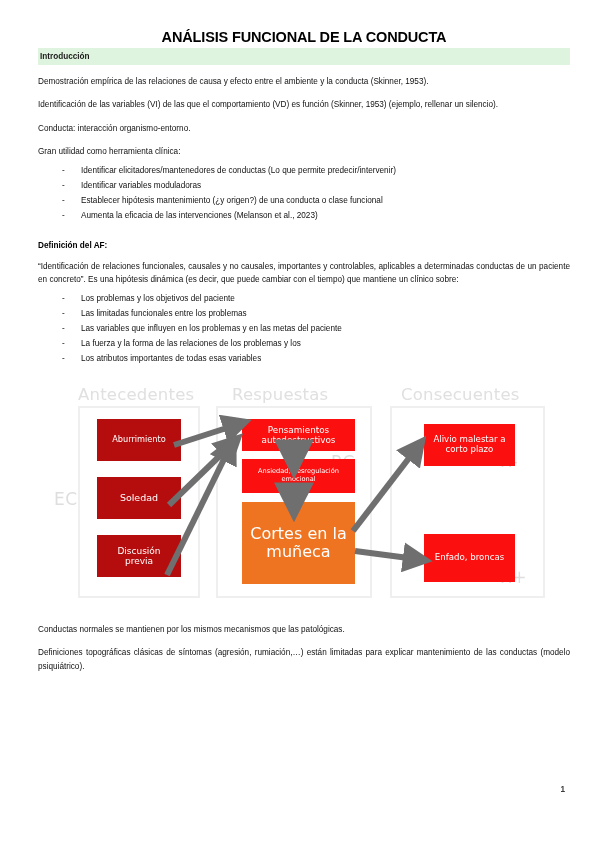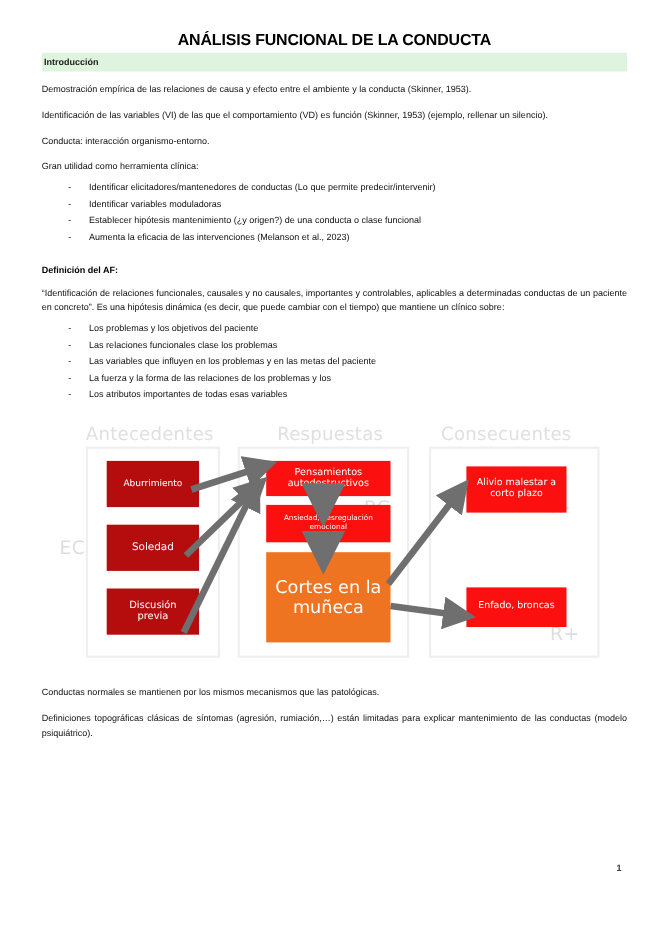--- a/index.html
+++ b/index.html
@@ -178,30 +178,30 @@
       <li>Identificar variables moduladoras</li>
       <li>Establecer hipótesis mantenimiento (¿y origen?) de una conducta o clase funcional</li>
       <li>Aumenta la eficacia de las intervenciones (Melanson et al., 2023)</li>
     </ul>
 
     <p class="bold-head">Definición del AF:</p>
     <p class="para justify">“Identificación de relaciones funcionales, causales y no causales, importantes y controlables, aplicables a determinadas conductas de un paciente en concreto”. Es una hipótesis dinámica (es decir, que puede cambiar con el tiempo) que mantiene un clínico sobre:</p>
 
     <ul class="dashlist">
       <li>Los problemas y los objetivos del paciente</li>
-      <li>Las relaciones funcionales clase los problemas</li>
+      <li>Las limitadas funcionales entre los problemas</li>
       <li>Las variables que influyen en los problemas y en las metas del paciente</li>
       <li>La fuerza y la forma de las relaciones de los problemas y los</li>
       <li>Los atributos importantes de todas esas variables</li>
     </ul>
 
     <div class="diagram">
 
       <div class="col-title" style="left:40px; top:6px;">Antecedentes</div>
-      <div class="col-title" style="left:194px; top:6px;margin-left:20px;">Respuestas</div>
+      <div class="col-title" style="left:194px; top:6px;">Respuestas</div>
       <div class="col-title" style="left:363px; top:6px;">Consecuentes</div>
 
       <div class="diag-col" style="left:40px; top:27px; width:122px; height:192px;"></div>
       <div class="diag-col" style="left:178px; top:27px; width:156px; height:192px;"></div>
       <div class="diag-col" style="left:352px; top:27px; width:155px; height:192px;"></div>
 
       <div class="tag" style="left:16px; top:110px;">EC</div>
       <div class="tag" style="left:293px; top:73px;">RC</div>
       <div class="tag" style="left:290px; top:189px;">RO</div>
       <div class="tag" style="left:462px; top:72px;">R-</div>
@@ -209,21 +209,21 @@
 
       <div class="dbox darkred" style="left:59px; top:40px; width:84px; height:42px; font-size:8.2px;">Aburrimiento</div>
       <div class="dbox darkred" style="left:59px; top:98px; width:84px; height:42px; font-size:9.5px;">Soledad</div>
       <div class="dbox darkred" style="left:59px; top:156px; width:84px; height:42px; font-size:9px; padding:0 8px;">Discusión previa</div>
 
       <div class="dbox brightred" style="left:204px; top:40px; width:113px; height:32px; font-size:8.8px; padding:0 2px;">Pensamientos autodestructivos</div>
       <div class="dbox brightred" style="left:204px; top:80px; width:113px; height:34px; font-size:6.6px; padding:0 16px;">Ansiedad, desregulación emocional</div>
       <div class="dbox orange" style="left:204px; top:123px; width:113px; height:82px; font-size:16px; padding:0 4px;">Cortes en la muñeca</div>
 
       <div class="dbox brightred" style="left:386px; top:45px; width:91px; height:42px; font-size:8.6px; padding:0 3px;">Alivio malestar a corto plazo</div>
-      <div class="dbox brightred" style="left:386px; top:155px; width:91px; height:36px; font-size:8.6px; padding:0 3px;">Enfado, broncas</div>
+      <div class="dbox brightred" style="left:386px; top:155px; width:91px; height:48px; font-size:8.6px; padding:0 3px;">Enfado, broncas</div>
 
       <svg class="arrows" viewBox="0 0 532 228">
         <defs>
           <marker id="ah" markerWidth="5" markerHeight="5" refX="2.2" refY="2.5" orient="auto" markerUnits="strokeWidth">
             <path d="M0,0 L5,2.5 L0,5 z" fill="#6f6f6f"></path>
           </marker>
         </defs>
         <g stroke="#6f6f6f" fill="none" stroke-width="6" marker-end="url(#ah)">
 
           <line x1="136" y1="66" x2="198" y2="46"></line>

